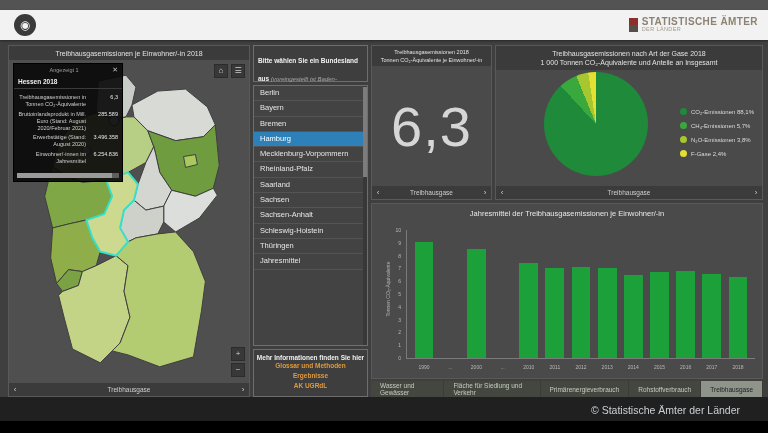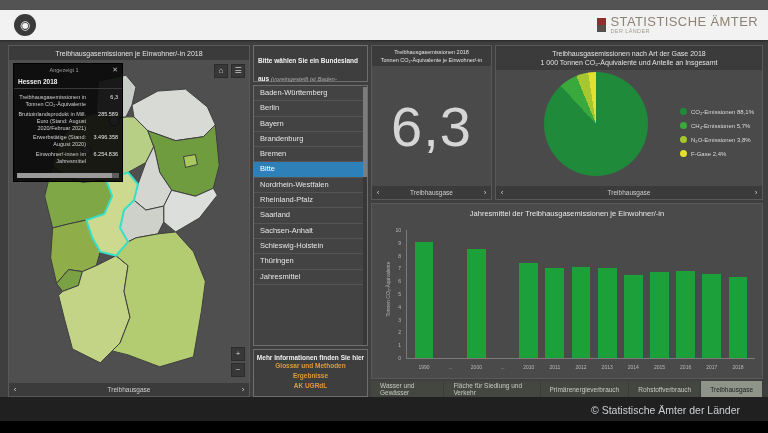--- a/index.html
+++ b/index.html
@@ -13,21 +13,21 @@
   .app-header{position:absolute;left:0;top:10px;width:768px;height:30px;background:#f2f2f2;
     display:flex;align-items:center;box-shadow:0 1px 2px rgba(0,0,0,.4);}
   .hdr-logo{width:22px;height:22px;border-radius:50%;background:#3a3a3a;margin-left:14px;
     display:flex;align-items:center;justify-content:center;color:#f2f2f2;font-size:12px;}
   .hdr-title{margin-left:12px;font-size:13px;color:#4f4f4f;letter-spacing:.2px;}
   .brand{margin-left:auto;margin-right:10px;display:flex;align-items:center;gap:4px;}
   .brand-flag{width:9px;height:14px;display:flex;flex-direction:column;}
   .brand-flag span:nth-child(1){flex:1;background:#8c2f2f;}
   .brand-flag span:nth-child(2){flex:1;background:#55504a;}
   .brand-text{text-align:left;line-height:1.05;}
-  .brand-l1{font-size:13px;font-weight:normal;color:#8d8273;letter-spacing:.4px;}
+  .brand-l1{font-size:10px;font-weight:bold;color:#8d8273;letter-spacing:.4px;}
   .brand-l2{font-size:5.5px;color:#a39a8c;letter-spacing:.4px;}
   
   .panel{position:absolute;background:#4a4a4a;border:1px solid #595959;box-sizing:border-box;}
   .panel-title{background:#3b3b3b;color:#e2e2e2;font-size:7px;text-align:center;
     padding:3px 4px 2px;line-height:1.35;}
   .pager{position:absolute;left:0;right:0;bottom:0;height:13px;background:#3b3b3b;
     display:flex;align-items:center;color:#b5b5b5;font-size:6.5px;}
   .pager .arr{width:12px;text-align:center;font-size:8px;color:#cfcfcf;cursor:pointer;}
   .pager .lbl{flex:1;text-align:center;color:#cfcfcf;}
   
@@ -188,29 +188,28 @@
     <span class="lbl">Treibhausgase</span>
     <span class="arr">›</span>
   </div>
 </div>
 
 <div id="selector-box">
   <span class="sel-bold">Bitte wählen Sie ein Bundesland aus</span><span class="sel-note"> (voreingestellt ist Baden-Württemberg)</span>
 </div>
 <div id="land-list-wrap">
   <div>
-      <div class="land-item">Baden-Württemberg</div>
       <div class="land-item">Berlin</div>
       <div class="land-item">Bayern</div>
-      <div class="land-item">Brandenburg</div>
       <div class="land-item">Bremen</div>
-      <div class="land-item selected">Bitte</div>
-      <div class="land-item">Nordrhein-Westfalen</div>
+      <div class="land-item selected">Hamburg</div>
+      <div class="land-item">Mecklenburg-Vorpommern</div>
       <div class="land-item">Rheinland-Pfalz</div>
       <div class="land-item">Saarland</div>
+      <div class="land-item">Sachsen</div>
       <div class="land-item">Sachsen-Anhalt</div>
       <div class="land-item">Schleswig-Holstein</div>
       <div class="land-item">Thüringen</div>
       <div class="land-item">Jahresmittel</div>
     </div>
   <div class="list-scrollbar">
       <div class="thumb"></div>
     </div>
 </div>
 <div id="info-box">

